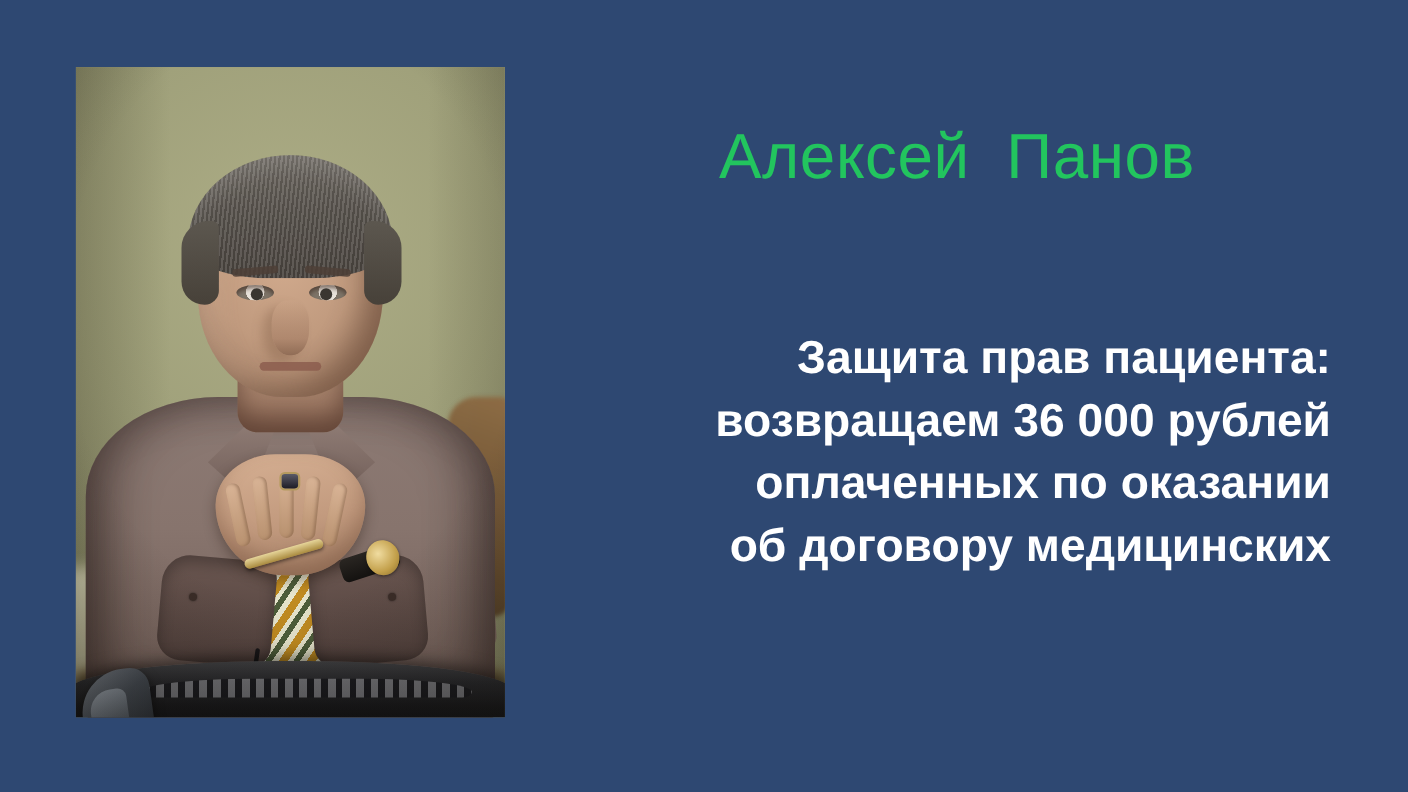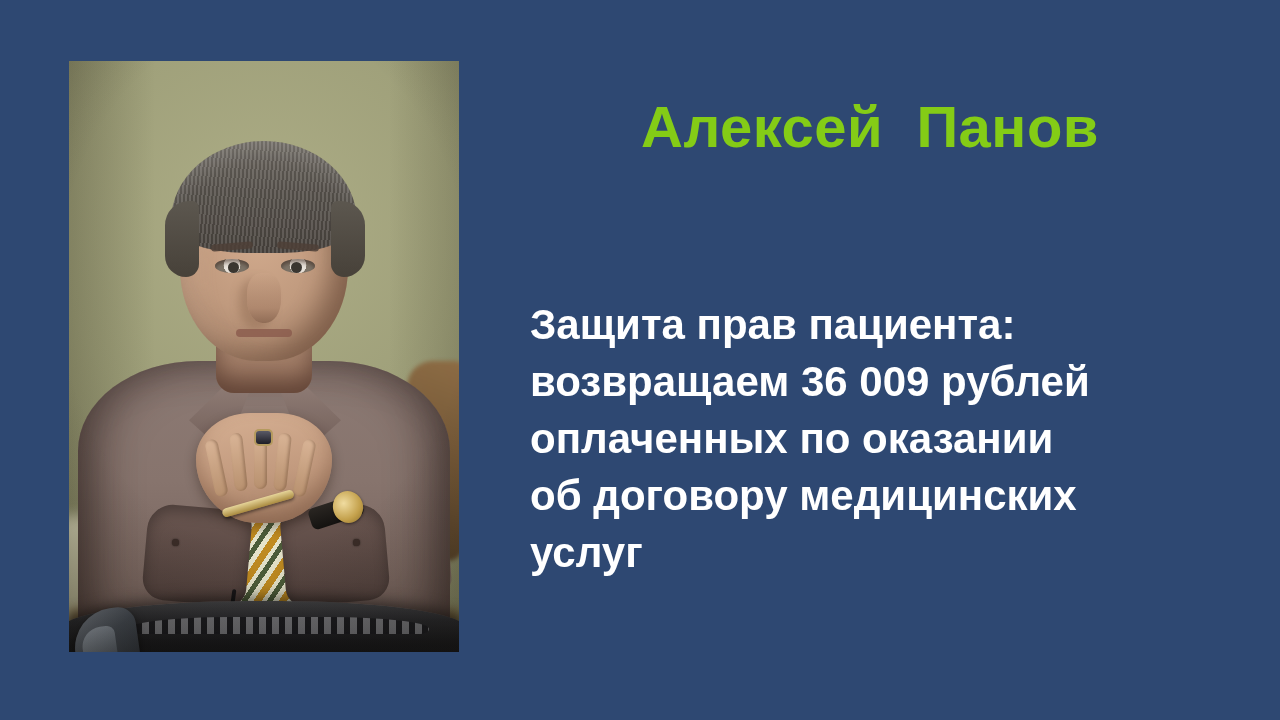--- a/index.html
+++ b/index.html
@@ -421,37 +421,37 @@
     position: absolute;
     left: 500px;
     top: 0;
     width: 740px;
     height: 720px;
   }
 
   .title {
     position: absolute;
     left: 0;
-    top: 96px;
+    top: 112px;
     width: 740px;
     text-align: center;
-    color: #84cc16;
+    color: #22c55e;
     font-size: 58px;
-    font-weight: bold;
+    font-weight: normal;
     line-height: 1.08;
     letter-spacing: .5px;
     white-space: pre;
   }
 
   .body-text {
     position: absolute;
     left: 30px;
     top: 296px;
     width: 680px;
-    text-align: left;
+    text-align: right;
     color: #ffffff;
     font-size: 42px;
     font-weight: bold;
     line-height: 57px;
   }
   .body-line { display: block; }
 </style>
 </head>
 <body>
 
@@ -519,20 +519,19 @@
       <div class="photo-soft"></div>
     </div>
   </div>
 
   <div class="text-col">
 
     <div class="title">Алексей  Панов</div>
 
     <div class="body-text">
       <span class="body-line">Защита прав пациента:</span>
-      <span class="body-line">возвращаем 36 009 рублей</span>
+      <span class="body-line">возвращаем 36 000 рублей</span>
       <span class="body-line">оплаченных по оказании</span>
       <span class="body-line">об договору медицинских</span>
-      <span class="body-line">услуг</span>
     </div>
 
   </div>
 </div>
 
 </body></html>

